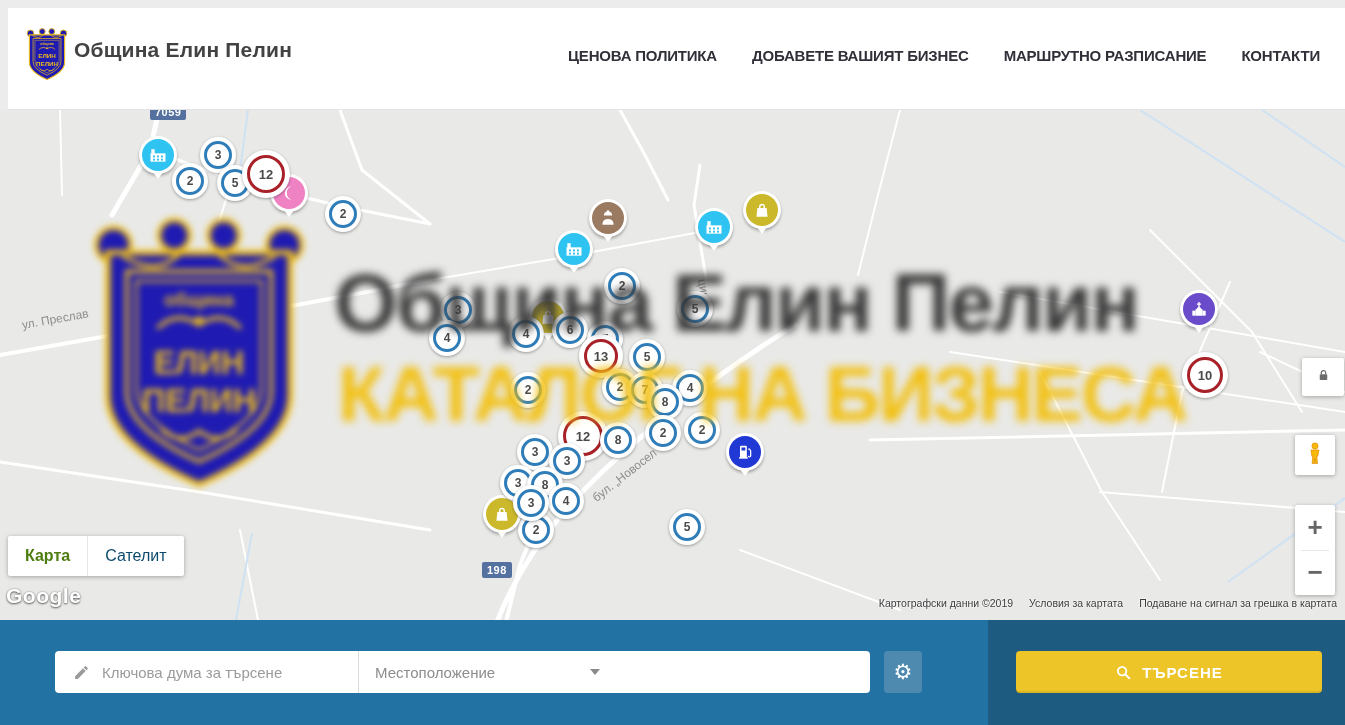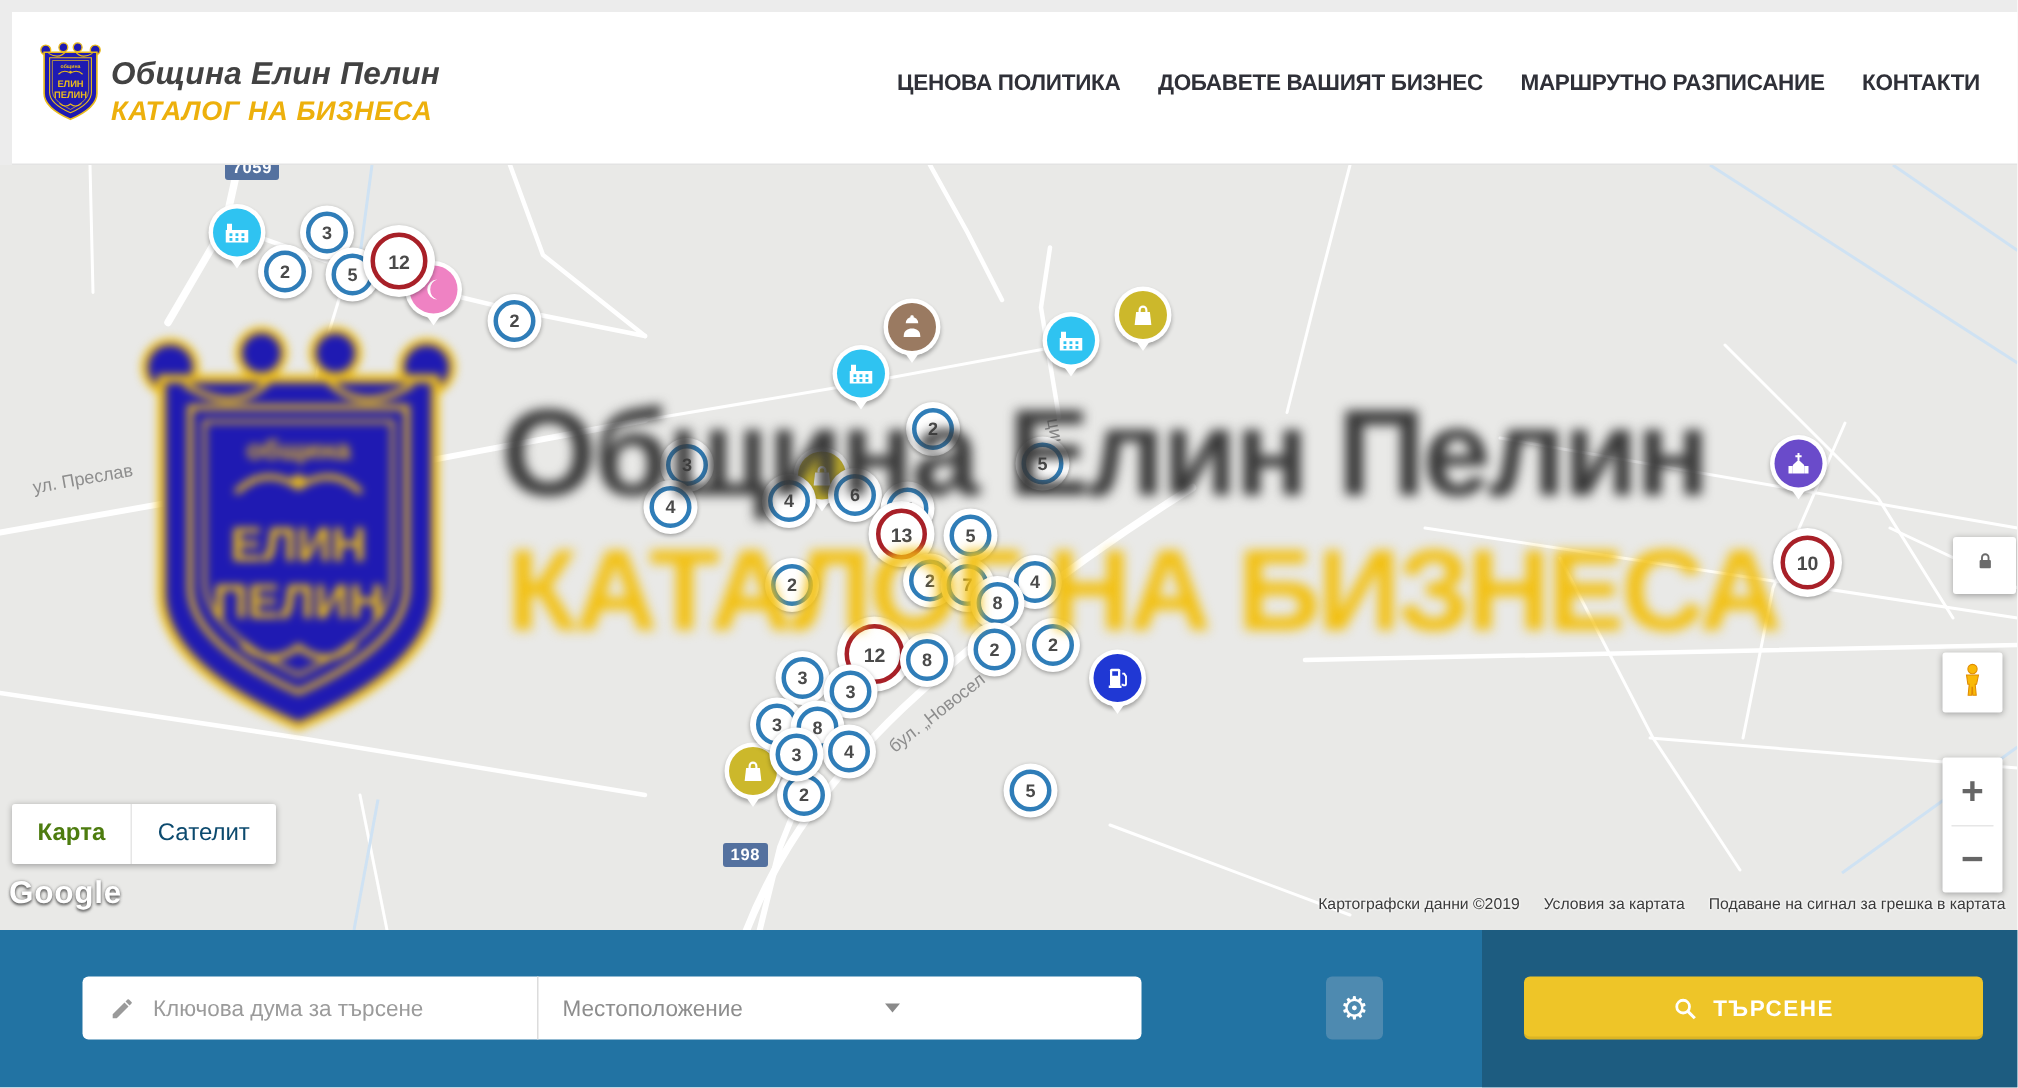--- a/index.html
+++ b/index.html
@@ -5,24 +5,24 @@
   * { margin:0; padding:0; box-sizing:border-box; }
   html,body { width:1345px; height:725px; overflow:hidden; font-family:"Liberation Sans",sans-serif; background:#fff; }
   .page { position:relative; width:1345px; height:725px; }
 
   
   .header { position:absolute; left:0; top:0; width:1345px; height:110px; background:#fff; border-bottom:1px solid #e3e3e3; z-index:40; }
   .edge-top { position:absolute; left:0; top:0; width:1345px; height:8px; background:#ececec; z-index:45; }
   .edge-left { position:absolute; left:0; top:0; width:8px; height:110px; background:#ececec; z-index:45; }
   .logo-wrap { position:absolute; left:25px; top:26px; width:44px; height:58px; }
   .logo-wrap svg { width:44px; height:58px; }
-  .title-block { position:absolute; left:74px; top:38px;font-style:italic; }
+  .title-block { position:absolute; left:74px; top:38px; }
   .site-title { font-size:21px; font-weight:bold; color:#424242; letter-spacing:.2px; }
   .site-subtitle { font-size:18px; font-weight:bold; color:#edb00c; letter-spacing:.4px; margin-top:2px; }
-  .main-nav { position:absolute; right:25px; top:0; height:110px; display:flex; align-items:center; gap:25px; }
+  .main-nav { position:absolute; right:25px; top:0; height:110px; display:flex; align-items:center; gap:35px; }
   .nav-item { font-size:15px; font-weight:bold; color:#2f3038; letter-spacing:-.2px; text-decoration:none; cursor:pointer; white-space:nowrap; }
 
   
   .map { position:absolute; left:0; top:110px; width:1345px; height:510px; background:#e9e9e7; overflow:hidden; }
   .roads { position:absolute; left:0; top:0; z-index:1; }
   .map-objects { position:absolute; left:0; top:0; width:100%; height:100%; z-index:10; }
 
   .badge { position:absolute; background:#54719f; color:#fff; font-size:11px; font-weight:bold; padding:2px 5px; border-radius:2px; letter-spacing:.5px; }
   .street-label { position:absolute; color:#8d8d8d; font-size:12px; white-space:nowrap; transform-origin:left center; }
 
@@ -58,21 +58,21 @@
   .ctrl { position:absolute; background:#fff; box-shadow:0 1px 4px rgba(0,0,0,.3); border-radius:2px; z-index:30; display:flex; align-items:center; justify-content:center; cursor:pointer; }
   .ctrl-lock { left:1302px; top:248px; width:42px; height:38px; }
   .ctrl-pegman { left:1295px; top:325px; width:40px; height:40px; }
   .ctrl-zoom { left:1295px; top:395px; width:40px; height:90px; flex-direction:column; }
   .zoom-btn { width:40px; height:45px; display:flex; align-items:center; justify-content:center; font-size:26px; color:#666; cursor:pointer; font-weight:bold; }
   .zoom-divider { width:28px; height:1px; background:#e6e6e6; }
 
   
   .bottombar { position:absolute; left:0; top:620px; width:1345px; height:105px; background:#2273a3; z-index:50; }
   .bottombar .dark-panel { position:absolute; left:988px; top:0; width:357px; height:105px; background:#1d5c80; }
-  .search-group { position:absolute; left:55px; top:31px; width:706px; height:42px; background:#fff; border-radius:4px; display:flex; align-items:stretch; }
+  .search-group { position:absolute; left:55px; top:31px; width:815px; height:42px; background:#fff; border-radius:4px; display:flex; align-items:stretch; }
   .sg-section { display:flex; align-items:center; cursor:pointer; }
   .sg-kw { width:303px; padding:0 12px 0 18px; gap:12px; }
   .sg-kw input { border:0; outline:0; flex:1; font-size:15px; color:#555; font-family:"Liberation Sans",sans-serif; background:transparent; }
   .sg-kw input::placeholder { color:#9b9b9b; }
   .sg-dd { justify-content:space-between; padding:0 16px; font-size:15px; color:#8d8d8d; border-left:1px solid #dcdcdc; }
   .sg-cat { width:254px; }
   .sg-loc { width:258px; }
   .chevron { width:0; height:0; border-left:5px solid transparent; border-right:5px solid transparent; border-top:6px solid #8a8a8a; }
   .gear-btn { position:absolute; left:884px; top:31px; width:38px; height:42px; background:#4e8ab0; border-radius:4px; display:flex; align-items:center; justify-content:center; cursor:pointer; }
   .gear-glyph { font-family:"DejaVu Sans",sans-serif; font-size:21px; color:#fff; line-height:1; }
@@ -425,21 +425,20 @@
       <div class="zoom-btn">−</div>
     </div>
   </div>
 
   <div class="header">
     <div class="logo-wrap"><svg>
           <use href="#emblem"></use>
         </svg></div>
     <div class="title-block">
       <div class="site-title">Община Елин Пелин</div>
-      <div class="site-subtitle">КАТАЛОГ НА БИЗНЕСА</div>
     </div>
     <div class="main-nav">
         <a class="nav-item">ЦЕНОВА ПОЛИТИКА</a>
         <a class="nav-item">ДОБАВЕТЕ ВАШИЯТ БИЗНЕС</a>
         <a class="nav-item">МАРШРУТНО РАЗПИСАНИЕ</a>
         <a class="nav-item">КОНТАКТИ</a>
       </div>
   </div>
   <div class="edge-top"></div>
   <div class="edge-left"></div>

